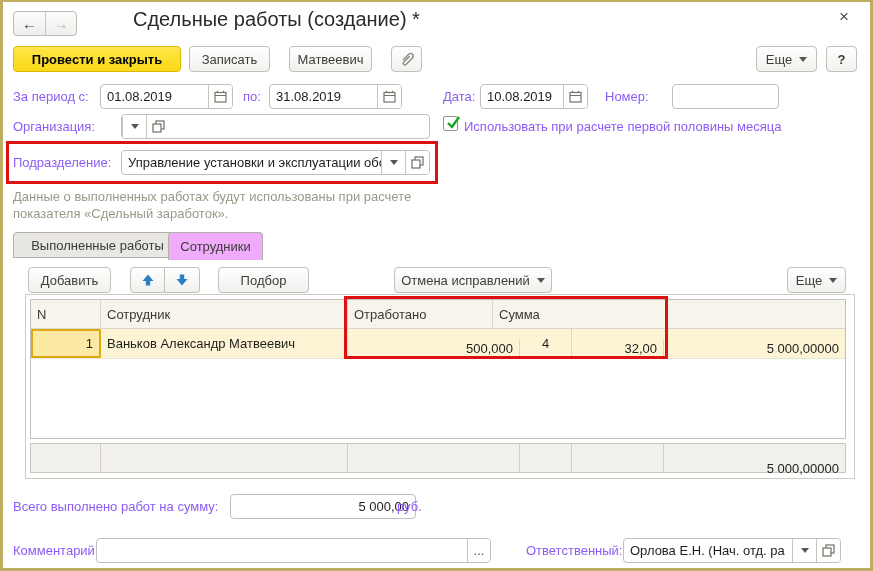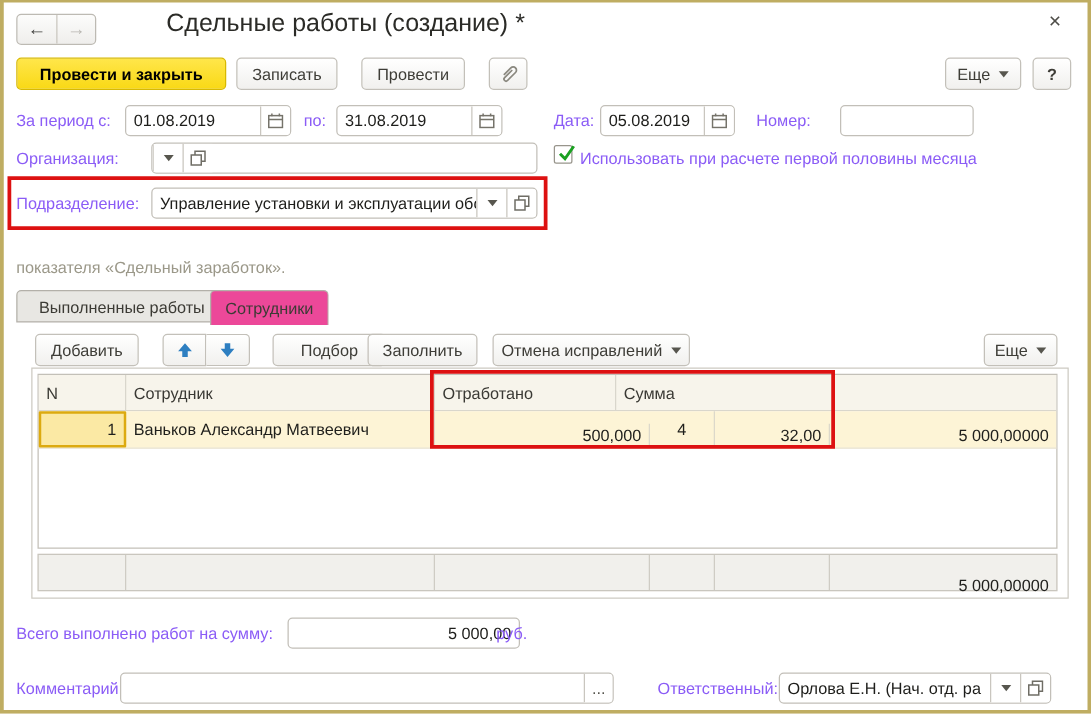--- a/index.html
+++ b/index.html
@@ -39,21 +39,21 @@
   .field .txt { flex:1; display:flex; align-items:center; padding:0 6px; white-space:nowrap; overflow:hidden; color:#1e1e1b;text-align:center; }
   .field .txt.right { justify-content:flex-end; }
   .field .seg { display:flex; align-items:center; justify-content:center; width:24px; border-left:1px solid #c9c6bf; background:#fff; }
 
   
   .tab {
     position:absolute; top:230px; height:26px; display:flex; align-items:center;
     justify-content:center; border:1px solid #b3b0a9; border-radius:4px 4px 0 0;
     background:#e8e7e3; color:#3c3b35; padding:0 14px;
   }
-  .tab.active { background:#ec4899; height:28px; border-bottom:none; z-index:2; }
+  .tab.active { background:#f0abfc; height:28px; border-bottom:none; z-index:2; }
 
   
   .tframe { position:absolute; left:22px; top:292px; width:830px; height:185px; border:1px solid #cdcac2; background:#fff; }
   .grid { position:absolute; left:4px; top:4px; width:816px; height:140px; border:1px solid #c3c0b8; background:#fff; }
   .row { display:flex; }
   .hrow { height:29px; background:#f7f4eb; border-bottom:1px solid #d9d6cc; color:#3a3934; }
   .hrow .cell { border-right:1px solid #d9d6cc; }
   .drow { height:30px; background:#fdf4d6; border-bottom:1px solid #e8e4d6; color:#1f1f1c; }
   .drow .cell { border-right:1px solid #dcd8ca; }
   .cell { display:flex; align-items:center; padding:0 6px; white-space:nowrap; overflow:hidden; }
@@ -84,21 +84,21 @@
       </div>
     <div class="half" style="color:#b9b7b2;">
         <span>→</span>
       </div>
   </div>
   <div class="abs" style="left:130px; top:6px; font-size:20px; color:#2b2b27;">Сдельные работы (создание) *</div>
   <div class="abs" style="left:836px; top:6px; font-size:17px; color:#4e4d48; line-height:18px;">×</div>
 
   <div class="abs btn btn-yellow" style="left:10px; top:44px; width:168px;">Провести и закрыть</div>
   <div class="abs btn" style="left:186px; top:44px; width:81px;">Записать</div>
-  <div class="abs btn" style="left:286px; top:44px; width:83px;">Провести</div>
+  <div class="abs btn" style="left:286px; top:44px; width:83px;">Матвеевич</div>
   <div class="abs btn" style="left:388px; top:44px; width:31px; padding:0;">
     <svg width="16" height="16" viewBox="0 0 16 16">
         <path d="M4.5 8.5 l5.2-5.2 a2.6 2.6 0 0 1 3.7 3.7 l-6.4 6.4 a1.6 1.6 0 0 1-2.3-2.3 l5.7-5.7" fill="none" stroke="#8a887f" stroke-width="1.4" stroke-linecap="round"></path>
       </svg>
   </div>
   <div class="abs btn" style="left:753px; top:44px; width:61px;">
     <span>Еще</span>
       <span class="caret"></span>
   </div>
   <div class="abs btn" style="left:823px; top:44px; width:31px; padding:0; font-weight:bold;">?</div>
@@ -122,21 +122,21 @@
         <svg width="13" height="13" viewBox="0 0 13 13">
           <rect x="1" y="2.5" width="11" height="9.5" fill="none" stroke="#75736a" stroke-width="1.2"></rect>
           <line x1="1" y1="5.5" x2="12" y2="5.5" stroke="#75736a" stroke-width="1.2"></line>
           <line x1="3.5" y1="0.8" x2="3.5" y2="3" stroke="#75736a" stroke-width="1.2"></line>
           <line x1="9.5" y1="0.8" x2="9.5" y2="3" stroke="#75736a" stroke-width="1.2"></line>
         </svg>
       </div>
   </div>
   <div class="abs label" style="left:440px; top:87px;">Дата:</div>
   <div class="abs field" style="left:477px; top:82px; width:108px;">
-    <div class="txt">05.08.2019</div>
+    <div class="txt">10.08.2019</div>
     <div class="seg">
         <svg width="13" height="13" viewBox="0 0 13 13">
           <rect x="1" y="2.5" width="11" height="9.5" fill="none" stroke="#75736a" stroke-width="1.2"></rect>
           <line x1="1" y1="5.5" x2="12" y2="5.5" stroke="#75736a" stroke-width="1.2"></line>
           <line x1="3.5" y1="0.8" x2="3.5" y2="3" stroke="#75736a" stroke-width="1.2"></line>
           <line x1="9.5" y1="0.8" x2="9.5" y2="3" stroke="#75736a" stroke-width="1.2"></line>
         </svg>
       </div>
   </div>
   <div class="abs label" style="left:602px; top:87px;">Номер:</div>
@@ -171,40 +171,40 @@
       </div>
     <div class="seg">
         <svg width="13" height="13" viewBox="0 0 13 13">
           <rect x="4" y="1" width="8" height="8" fill="#fff" stroke="#6f6d65" stroke-width="1.2"></rect>
           <rect x="1" y="4" width="8" height="8" fill="#fff" stroke="#6f6d65" stroke-width="1.2"></rect>
         </svg>
       </div>
   </div>
   <div class="redbox" style="left:3px; top:139px; width:432px; height:43px;"></div>
 
+  <div class="abs hint" style="left:10px; top:187px;">Данные о выполненных работах будут использованы при расчете</div>
   <div class="abs hint" style="left:10px; top:204px;">показателя «Сдельный заработок».</div>
 
   <div class="tab" style="left:10px; width:169px;">Выполненные работы</div>
   <div class="tab active" style="left:165px; width:95px;">Сотрудники</div>
 
   <div class="abs btn" style="left:25px; top:265px; width:83px;">Добавить</div>
   <div class="abs" style="left:127px; top:265px; display:flex;">
     <div class="btn" style="width:35px; padding:0; border-radius:4px 0 0 4px;">
       <svg width="14" height="14" viewBox="0 0 14 14">
           <path d="M7 1.5 L12.5 8 H9.2 V12.5 H4.8 V8 H1.5 Z" fill="#2e7fc1"></path>
         </svg>
     </div>
     <div class="btn" style="width:35px; padding:0; border-radius:0 4px 4px 0; border-left:none;">
       <svg width="14" height="14" viewBox="0 0 14 14">
           <path d="M7 12.5 L1.5 6 H4.8 V1.5 H9.2 V6 H12.5 Z" fill="#2e7fc1"></path>
         </svg>
     </div>
   </div>
   <div class="abs btn" style="left:215px; top:265px; width:91px;">Подбор</div>
-  <div class="abs btn" style="left:291px; top:265px; width:88px;">Заполнить</div>
   <div class="abs btn" style="left:391px; top:265px; width:158px;">
     <span>Отмена исправлений</span>
       <span class="caret"></span>
   </div>
   <div class="abs btn" style="left:784px; top:265px; width:59px;">
     <span>Еще</span>
       <span class="caret"></span>
   </div>
 
   <div class="tframe">

